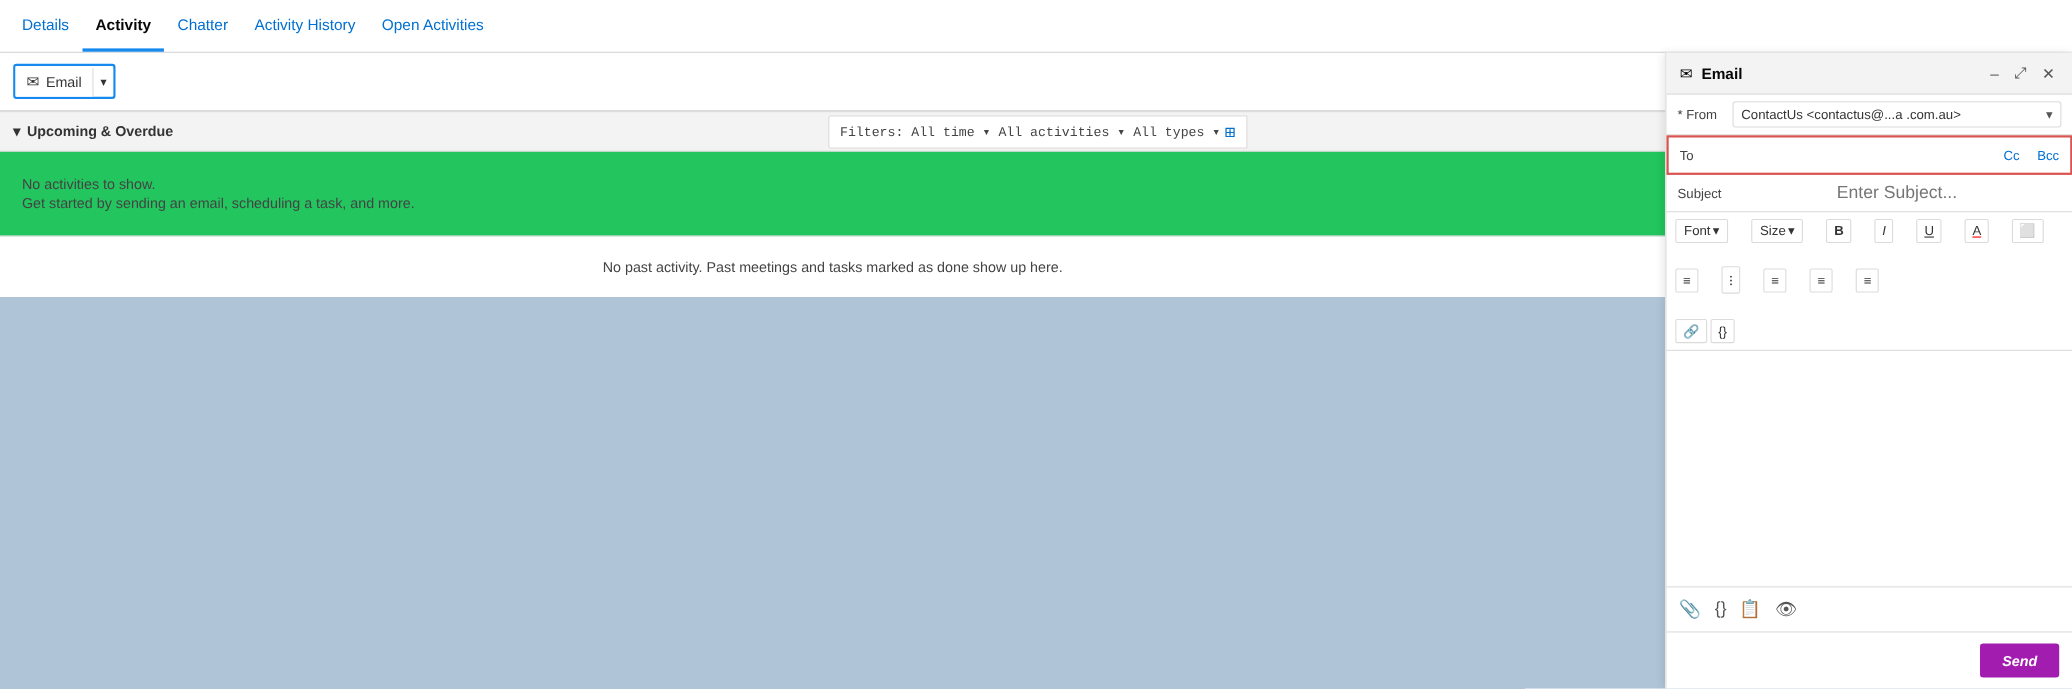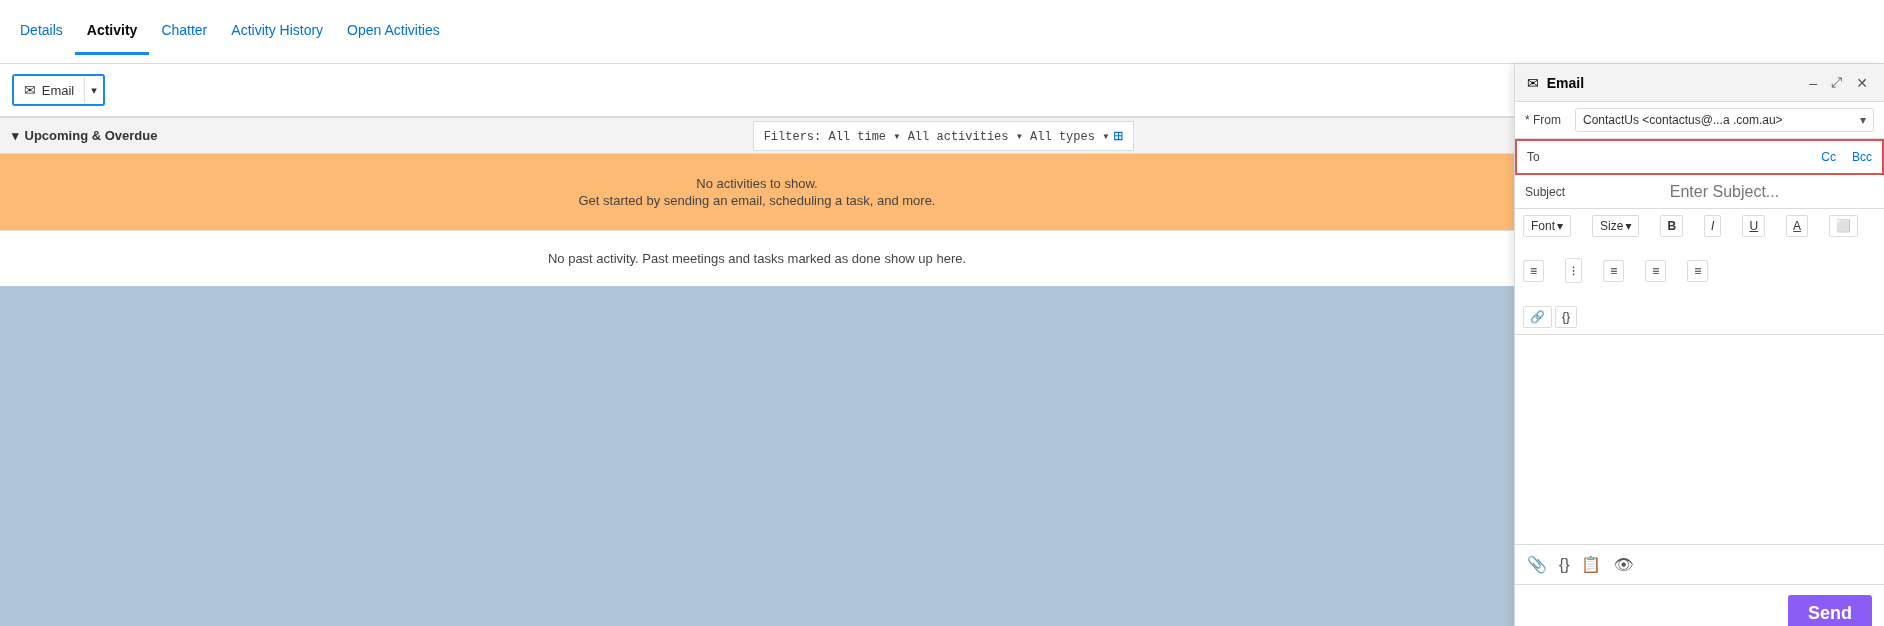--- a/index.html
+++ b/index.html
@@ -5,21 +5,21 @@
     * { box-sizing: border-box; margin: 0; padding: 0; }
     body { font-family: 'Salesforce Sans', Arial, sans-serif; font-size: 13px; background: #fff; overflow: hidden; }
 
     
     .tab-bar {
       display: flex;
       align-items: center;
       border-bottom: 1px solid #dddbda;
       background: #fff;
       padding: 0 8px;
-      height: 64px;
+      height: 48px;
     }
     .tab-item {
       padding: 14px 12px;
       cursor: pointer;
       color: #0070d2;
       font-size: 14px;
       border-bottom: 3px solid transparent;
       white-space: nowrap;
     }
     .tab-item.active {
@@ -89,25 +89,24 @@
       padding: 10px 12px;
       background: #f3f3f3;
       border-bottom: 1px solid #dddbda;
       border-top: 1px solid #dddbda;
       font-size: 13px;
       font-weight: 600;
       color: #333;
       gap: 6px;
     }
     .no-activity-text {
-      text-align: center;
       padding: 20px;
       color: #444;
       font-size: 13px;
-      background: #fdba74;
+      background: #22c55e;
       border-bottom: 1px solid #dddbda;
     }
     .no-activity-text p { margin: 2px 0; }
     .no-past-activity {
       text-align: center;
       padding: 20px;
       color: #444;
       font-size: 13px;
       background: #fff;
     }
@@ -290,28 +289,29 @@
     }
 
     
     .email-footer {
       display: flex;
       justify-content: flex-end;
       padding: 10px 12px;
       border-top: 1px solid #dddbda;
     }
     .send-btn {
-      background: #8b5cf6;
+      background: #a21caf;
       color: #fff;
       border: none;
       border-radius: 3px;
       padding: 8px 20px;
-      font-size: 18px;
+      font-size: 13px;
       font-weight: 600;
       cursor: pointer;
+      font-style: italic;
     }
 
     
     .filters-bar {
       position: absolute;
       top: 57px;
       right: 380px;
       background: #fff;
       border: 1px solid #dddbda;
       padding: 4px 10px;

